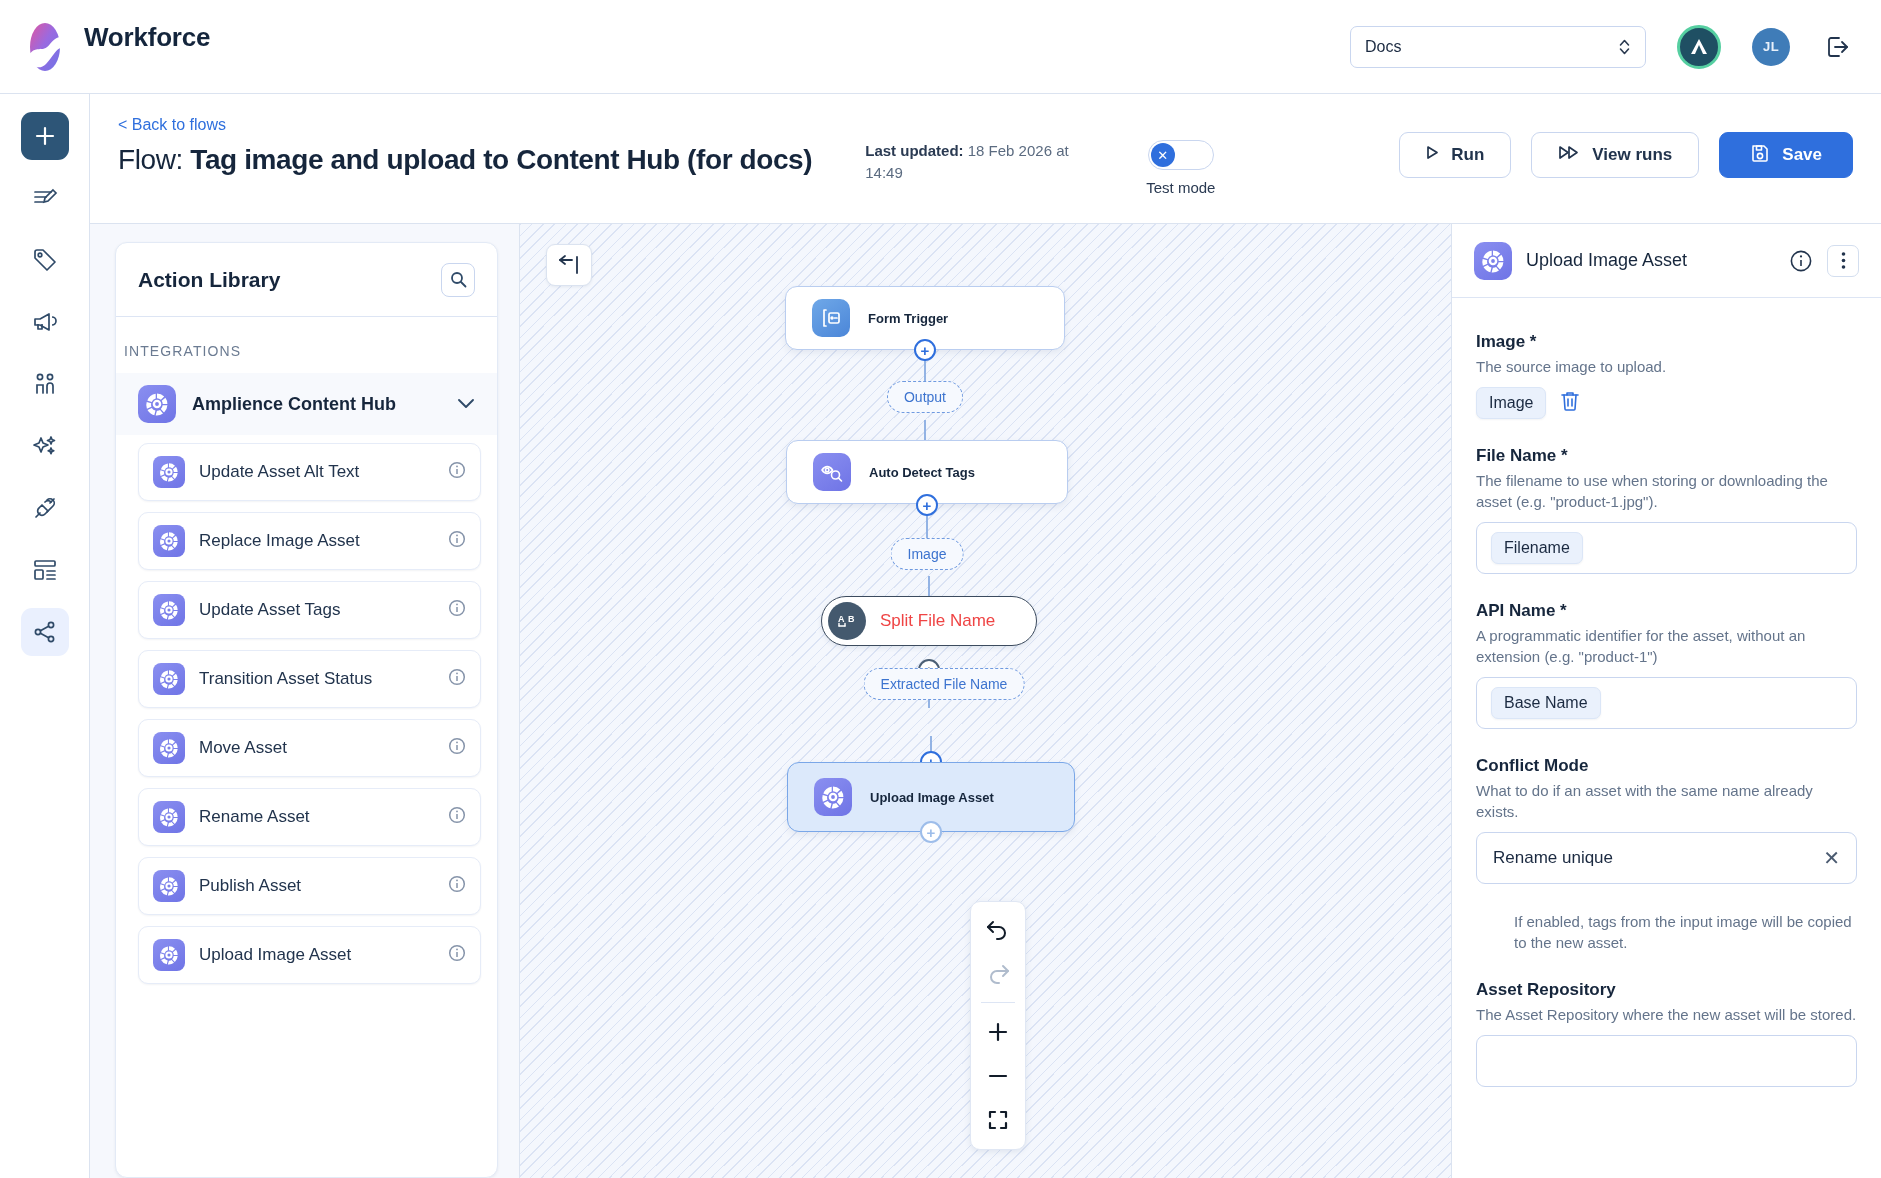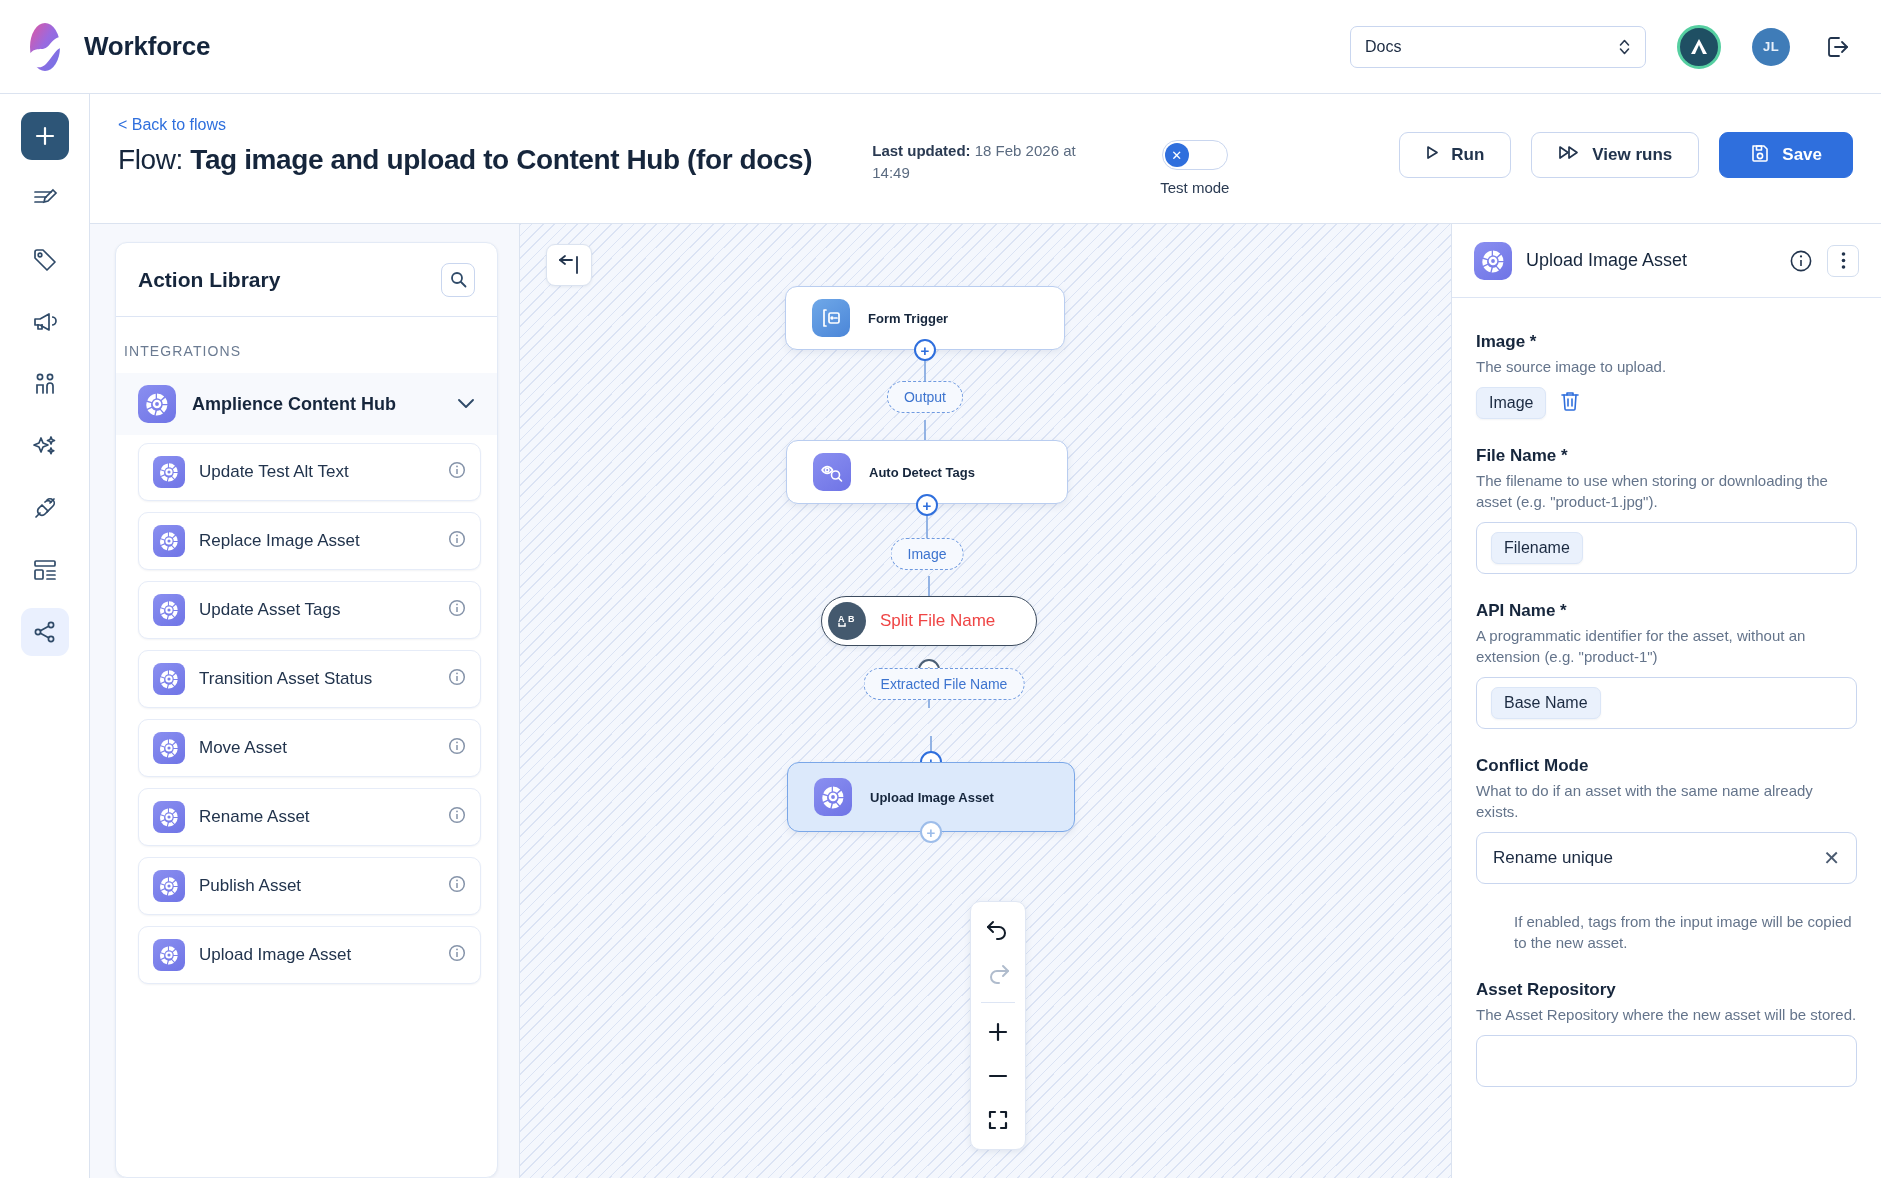--- a/index.html
+++ b/index.html
@@ -13,21 +13,21 @@
   .app { position: relative; width: 1881px; height: 1178px; display: flex; flex-direction: column; }
 
   
   .topbar {
     height: 94px; flex: 0 0 94px;
     display: flex; align-items: center;
     border-bottom: 1px solid #dbe3f0;
     background: #fff;
     padding: 0 26px 0 22px;
   }
-  .brand { display: flex; align-items: center; gap: 16px; }
+  .brand { display: flex; gap: 16px; }
   .brand-logo { width: 46px; height: 50px; }
   .brand-name { font-size: 26px; font-weight: 700; letter-spacing: -0.2px; color: #14253c; }
   .topbar-right { margin-left: auto; display: flex; align-items: center; gap: 31px; }
   .docs-select {
     width: 296px; height: 42px;
     border: 1px solid #c9d6ef; border-radius: 7px;
     background: #fff;
     display: flex; align-items: center; padding: 0 14px;
     font-size: 16px; color: #1b2a41;
     position: relative;
@@ -65,21 +65,21 @@
     color: #2f4a68;
   }
   .rail-item.primary { background: #2d5577; color: #fff; }
   .rail-item.active { background: #eaf0fe; color: #2f4a68; }
 
   
   .main { flex: 1; display: flex; flex-direction: column; min-width: 0; }
   .flow-header {
     padding: 22px 28px 16px 28px;
     border-bottom: 1px solid #dbe3f0;
-    display: flex; align-items: flex-start; gap: 20px;
+    display: flex; align-items: flex-start; gap: 13px;
     background: #fff;
     position: relative;
     height: 130px; flex: 0 0 130px;
   }
   .fh-left { display: flex; flex-direction: column; gap: 10px; min-width: 0; }
   .back-link { color: #2f6fdd; font-size: 16px; }
   .flow-title { font-size: 28px; font-weight: 700; color: #16263c; letter-spacing: -0.4px; white-space: nowrap; }
   .flow-title .lead { font-weight: 400; }
   .fh-meta {
     font-size: 15px; color: #5b6b80; line-height: 1.45;
@@ -514,21 +514,21 @@
                       <circle cx="12" cy="12" r="3.1" fill="none" stroke="#fff" stroke-width="2.4"></circle>
                       <path d="M12 1.6 a10.4 10.4 0 0 1 7.2 2.9 l-3.3 3.3 A5.8 5.8 0 0 0 12 6.3 Z"></path>
                       <path d="M20.4 5.7 A10.4 10.4 0 0 1 22.4 12 h-4.7 a5.8 5.8 0 0 0 -1 -3.2 Z"></path>
                       <path d="M22.4 13.3 a10.4 10.4 0 0 1 -3.4 7.2 l-3.2 -3.4 a5.8 5.8 0 0 0 1.8 -3.8 Z"></path>
                       <path d="M18 21.4 a10.4 10.4 0 0 1 -7.4 2 l1.3 -4.6 a5.8 5.8 0 0 0 3.2 -.7 Z"></path>
                       <path d="M9.3 23.2 A10.4 10.4 0 0 1 2.5 18 l4.3 -1.9 a5.8 5.8 0 0 0 3.7 2.5 Z"></path>
                       <path d="M1.9 16.7 A10.4 10.4 0 0 1 1.7 9.9 l4.5 1.4 a5.8 5.8 0 0 0 .2 3.5 Z"></path>
                       <path d="M2.3 8.6 A10.4 10.4 0 0 1 10.7 1.7 V6.4 a5.8 5.8 0 0 0 -4 3.7 Z"></path>
                     </svg>
                   </span>
-                <span class="action-label">Update Test Alt Text</span>
+                <span class="action-label">Update Asset Alt Text</span>
                 <span class="action-info"><svg width="18" height="18" viewBox="0 0 18 18" fill="none" stroke="currentColor" stroke-width="1.5">
                       <circle cx="9" cy="9" r="7.3"></circle>
                       <line x1="9" y1="8" x2="9" y2="13"></line>
                       <circle cx="9" cy="5.4" r="0.9" fill="currentColor" stroke="none"></circle>
                     </svg></span>
               </div>
               <div class="action-item">
                 <span class="amp-icon sm">
                     <svg width="20" height="20" viewBox="0 0 24 24" fill="#fff">
                       <circle cx="12" cy="12" r="3.1" fill="none" stroke="#fff" stroke-width="2.4"></circle>

